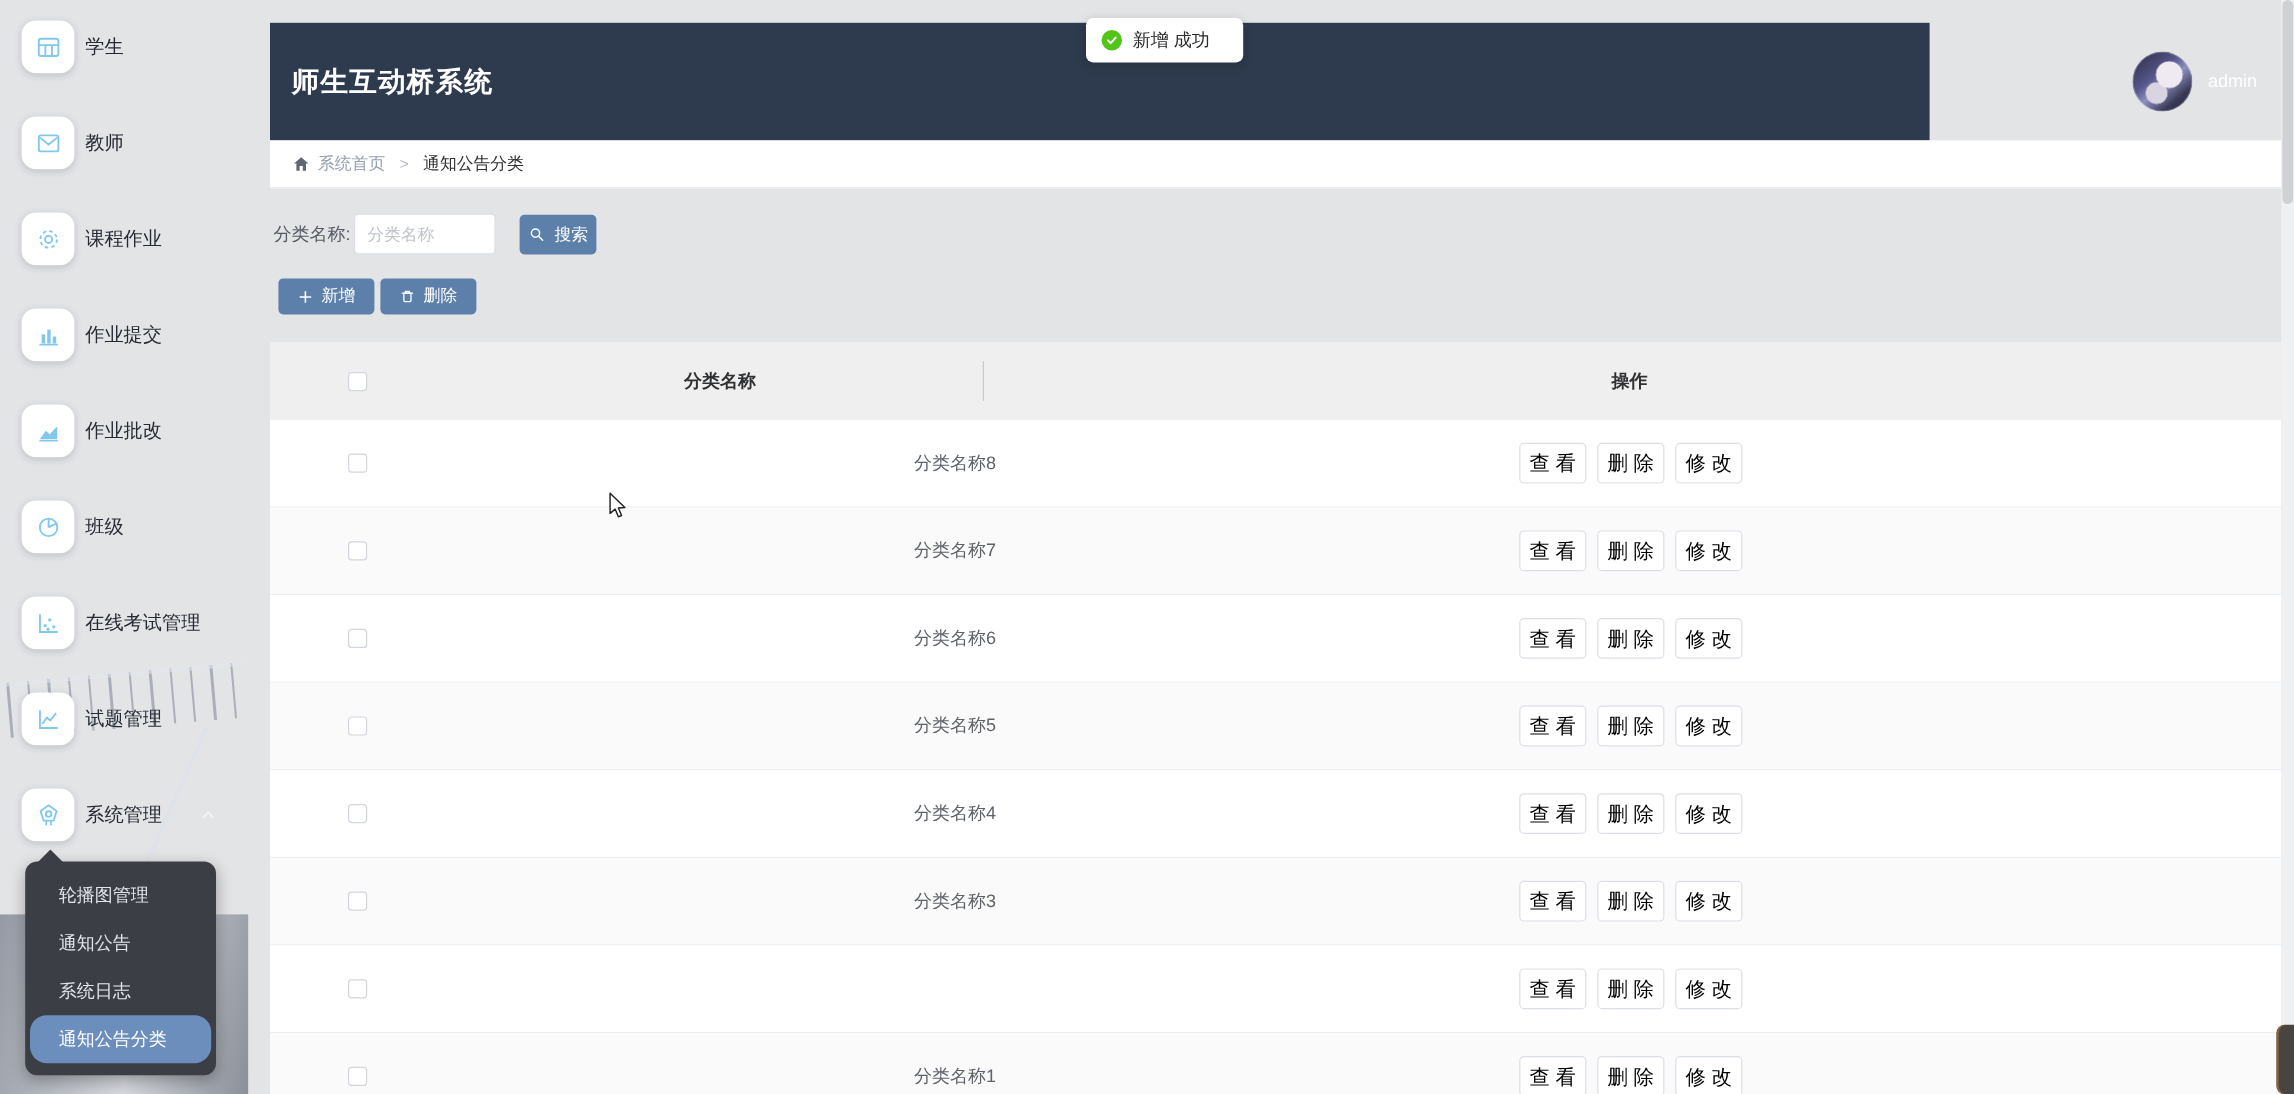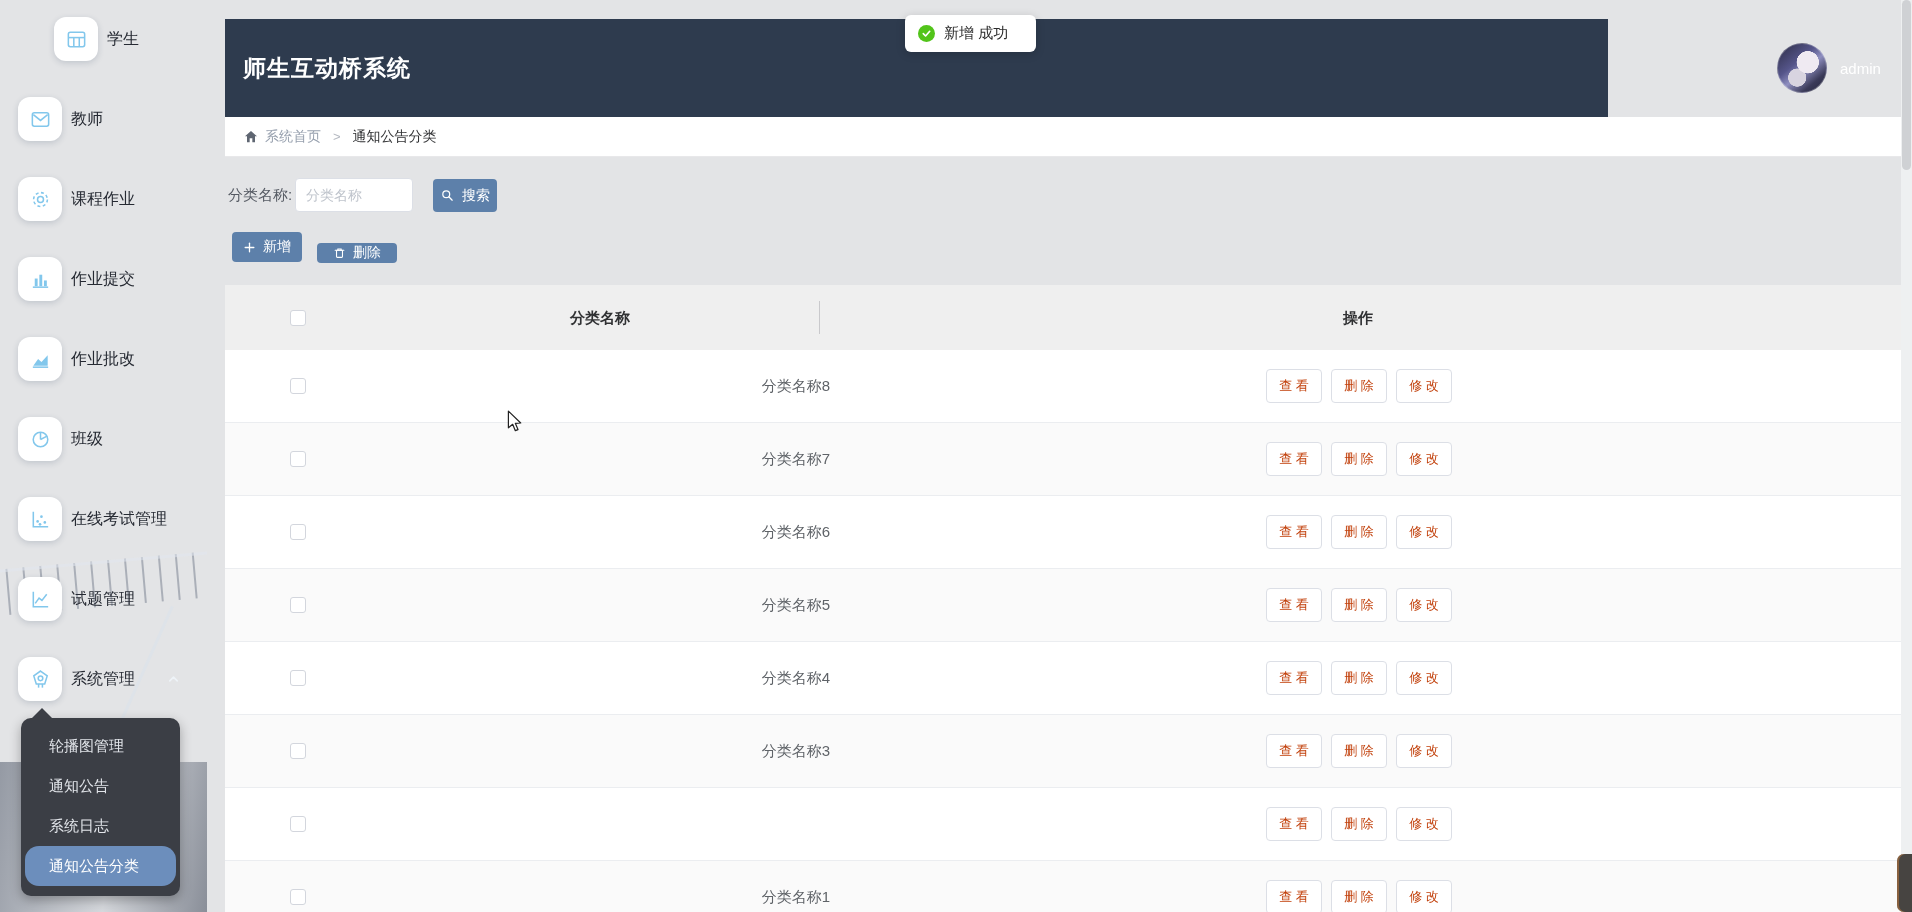--- a/index.html
+++ b/index.html
@@ -59,57 +59,57 @@
   
   .filter-label { position:absolute; left:228px; top:186px; font-size:15px; color:#555a63; }
   .filter-input { position:absolute; left:295px; top:178px; width:118px; height:34px; background:#fff;
     border:1px solid #dcdfe6; border-radius:4px; padding:0 10px; font-size:14px; color:#333; outline:none;
     font-family:inherit; }
   .filter-input::placeholder { color:#bfc4cc; }
   .btn-blue { position:absolute; height:33px; background:#5d80aa; border:none; border-radius:4px; color:#fff;
     font-size:14px; display:flex; align-items:center; justify-content:center; gap:7px; cursor:pointer;
     font-family:inherit; }
   .btn-search { left:433px; top:179px; width:64px; }
-  .btn-add { left:232px; top:232px; width:70px; height:30px; }
-  .btn-del { left:317px; top:243px; width:80px; height:20px; }
+  .btn-add { left:232px; top:232px; width:80px; height:30px; }
+  .btn-del { left:317px; top:232px; width:80px; height:30px; }
 
   
   .table { position:absolute; left:225px; top:285px; width:1676px; height:627px; background:#fff; overflow:hidden; }
   .thead { position:relative; height:65px; background:#efefef; }
   .th-divider { position:absolute; left:594px; top:16px; width:1px; height:33px; background:#c9c9cc; }
   .checkbox { width:16px; height:16px; background:#fff; border:1px solid #d3d6dd; border-radius:3px; cursor:pointer; }
   .cell-check { position:absolute; left:65px; top:50%; transform:translateY(-50%); }
   .th-name { position:absolute; left:145px; width:460px; top:50%; transform:translateY(-50%);
     text-align:center; font-size:15px; font-weight:bold; color:#303133; }
   .th-actions { position:absolute; left:1033px; width:200px; top:50%; transform:translateY(-50%);
     text-align:center; font-size:15px; font-weight:bold; color:#303133; }
   .trow { position:relative; height:73px; border-bottom:1px solid #ebedf0; background:#fff; }
   .trow.stripe { background:#fafafa; }
   .cell-name { position:absolute; left:145px; width:460px; top:50%; transform:translateY(-50%);
     text-align:right; font-size:15px; color:#5f6368; }
   .cell-actions { position:absolute; left:1041px; top:50%; transform:translateY(-50%); display:flex; gap:9px; }
   .row-btn { width:56px; height:34px; background:#fff; border:1px solid #dcdfe6; border-radius:4px;
-    font-size:13px; color:#c2410c; cursor:pointer; font-family:inherit; white-space:nowrap; }
+    font-size:17px; color:#000000; cursor:pointer; font-family:inherit; white-space:nowrap; }
 
   
   .scrollbar { position:absolute; right:0; top:0; width:11px; height:912px; background:#eef0f1; z-index:5; }
   .scroll-thumb { position:absolute; left:1px; top:0; width:9px; height:170px; background:#cfd1d4; border-radius:5px; }
   .corner-widget { position:absolute; right:0; bottom:0; width:15px; height:58px; background:#474441;
     border-radius:7px 0 0 7px; z-index:6; box-shadow:inset 2px 0 0 rgba(190,120,60,.55); }
   .cursor { position:absolute; left:505px; top:410px; z-index:10; pointer-events:none; }
 </style>
 </head>
 <body>
 
 <div class="sidebar">
   <div class="railing"></div>
   <div class="cable"></div>
   <div class="paving"></div>
   <div id="sidebar-items">
-      <div class="side-item" style="top: 9px; margin-left: 36px;">
+      <div class="side-item" style="top: 9px;">
         <span class="tile">
           <svg width="23" height="23" viewBox="0 0 24 24" fill="none" stroke="#82c7ec" stroke-width="1.6">
             <rect x="3.5" y="4.5" width="17" height="15" rx="2"></rect>
             <line x1="3.5" y1="10" x2="20.5" y2="10"></line>
             <line x1="9.2" y1="10" x2="9.2" y2="19.5"></line>
             <line x1="14.9" y1="10" x2="14.9" y2="19.5"></line>
           </svg>
         </span>
         <span class="side-label">学生</span>
       </div>

